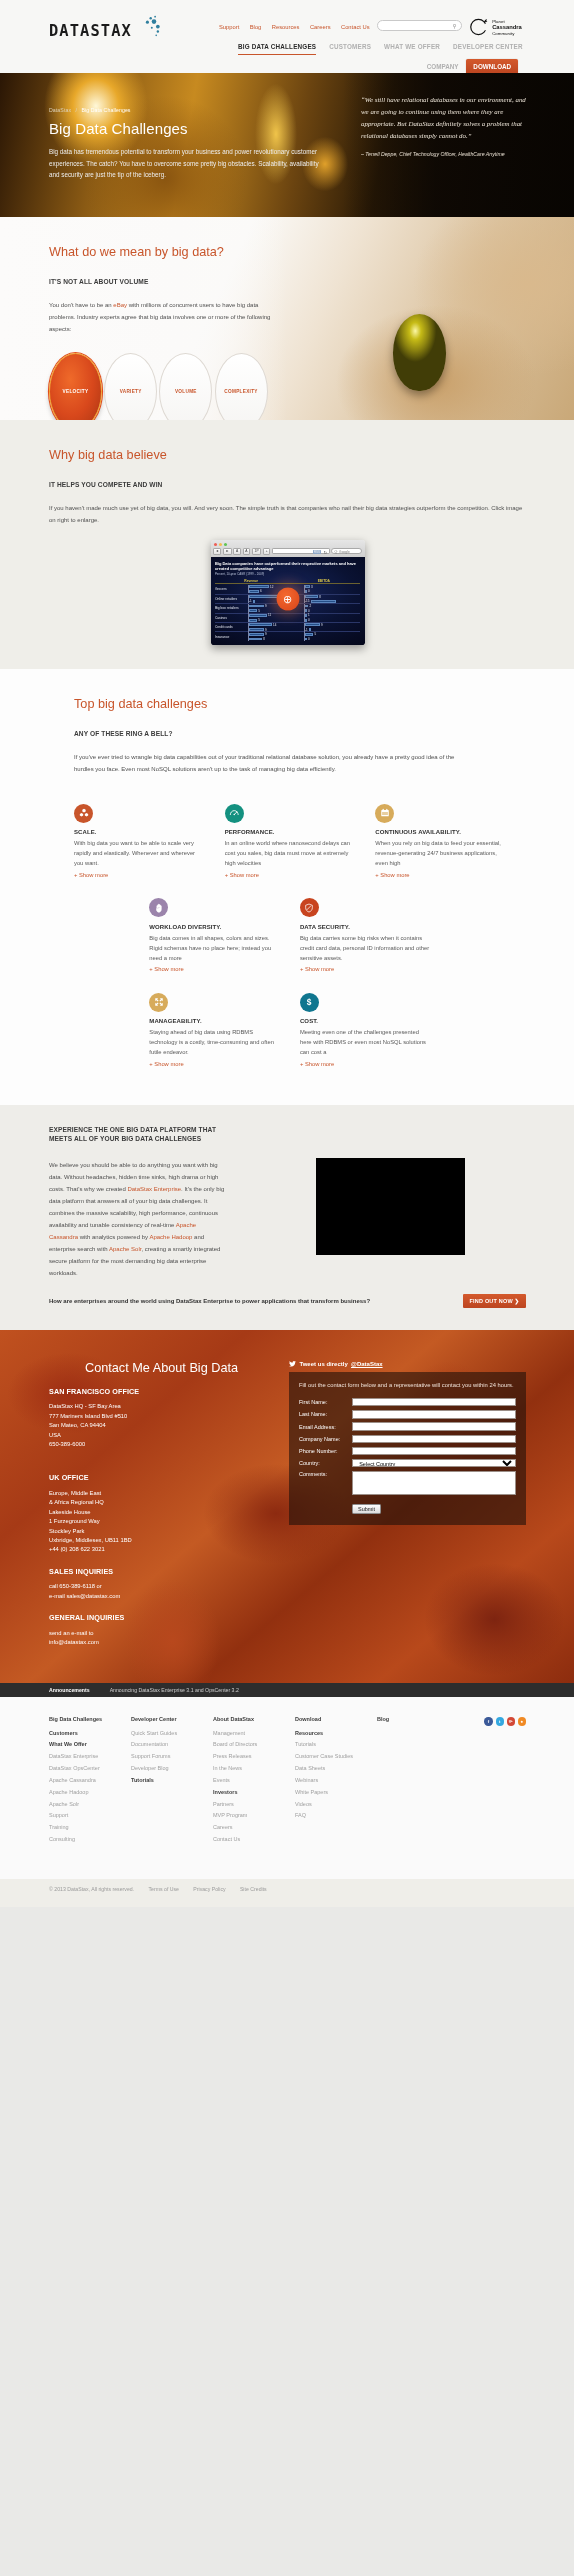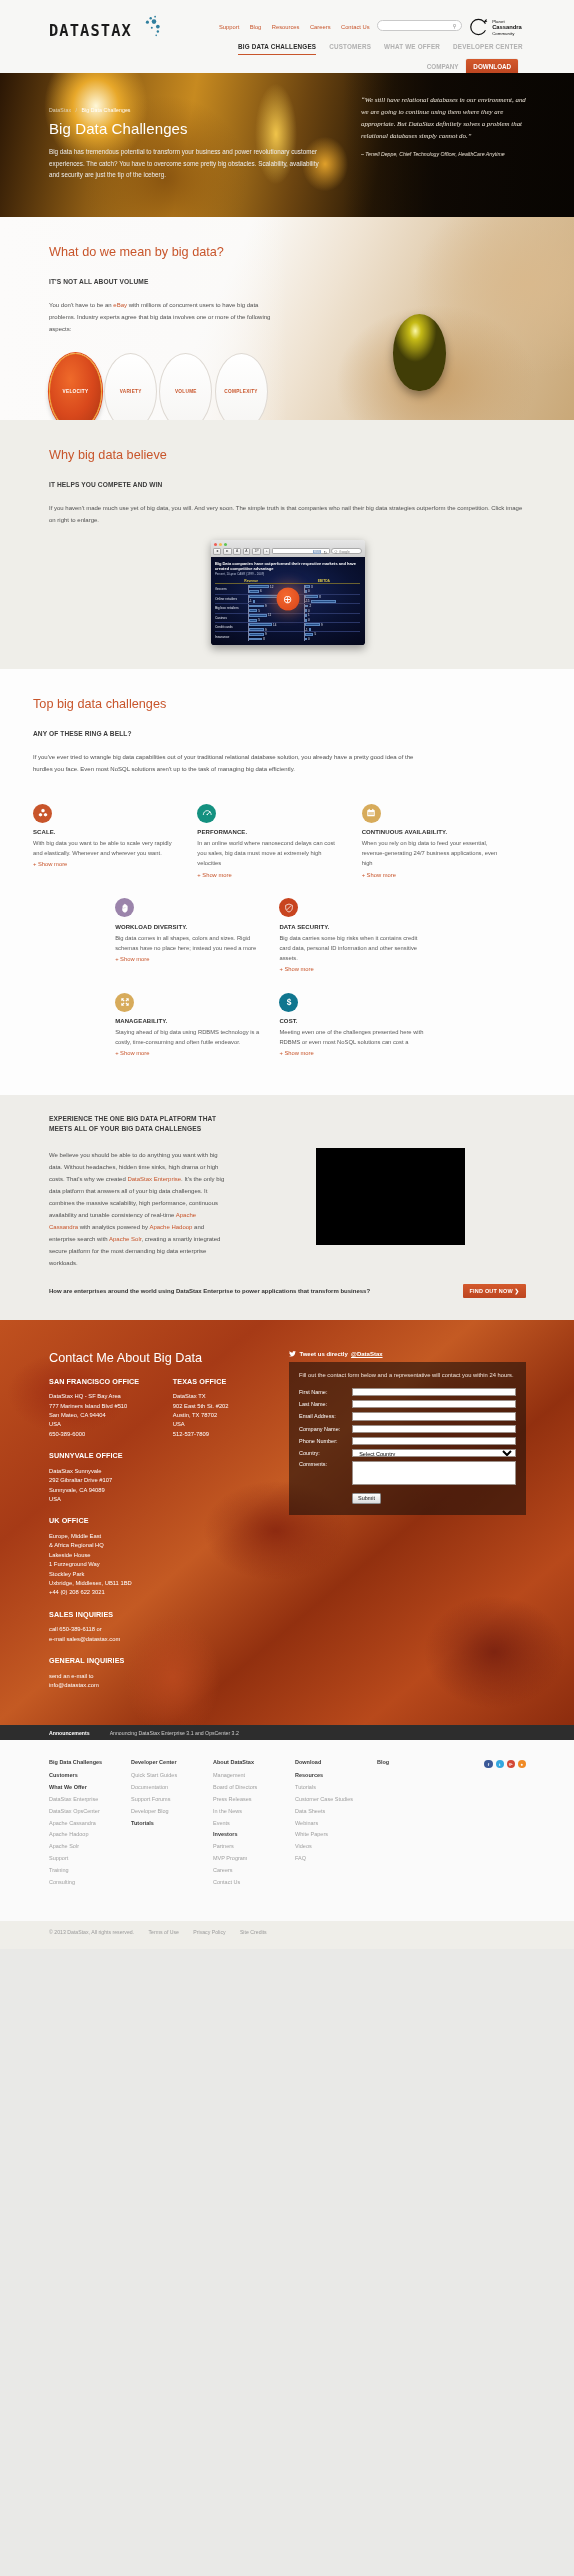--- a/index.html
+++ b/index.html
@@ -118,21 +118,21 @@
   .cbarline { display:flex; align-items:center; gap:1.1px; }
   .cbar { height:2.8px; background:linear-gradient(#2d5e9e,#1d3f73); border:0.3px solid #5b86bd; }
   .cval { font-size:3px; color:#dfe5f2; }
   .cneg { font-size:3px; color:#dfe5f2; margin-right:0.6px; }
   .magnify { position:absolute; left:50%; top:48%; transform:translate(-50%,-50%); width:23px; height:23px; border-radius:50%;
     background:radial-gradient(circle at 40% 35%, #f4682e, #d8451a); display:flex; align-items:center; justify-content:center;
     box-shadow:0 0 12px 5.5px rgba(255,120,40,.30); }
   .magnify span { color:#fff; font-size:11px; }
 
   
-  .sec-chal { background:#fdfdfd; padding:0 49px 30px 33px; }
+  .sec-chal { background:#fdfdfd; padding:0 49px 30px 74px; }
   .cards { display:flex; flex-wrap:wrap; margin-top:16.5px; }
   .card { width:33.33%; padding:12px 19px 7.7px 0; }
   .card.off1 { margin-left:16.66%; }
   .cicon { width:19px; height:19px; border-radius:50%; display:flex; align-items:center; justify-content:center; color:#fff; }
   .cicon svg { display:block; }
   .card h5 { font-size:6px; font-weight:700; color:#2f2f2f; text-transform:uppercase; margin-top:6.6px; letter-spacing:0.1px; }
   .card p { font-size:5.8px; line-height:1.75; margin-top:2.8px; color:#5a5a5a; }
   .showmore { color:#c8552b; font-size:5.8px; margin-top:2.8px; display:inline-block; text-decoration:none; }
 
   
@@ -152,21 +152,21 @@
     background:
       radial-gradient(ellipse 99px 66px at 12% 18%, #9e2e13 0%, rgba(160,60,25,0) 62%),
       radial-gradient(ellipse 121px 83px at 48% 52%, #8d2a10 0%, rgba(160,60,25,0) 60%),
       radial-gradient(ellipse 88px 121px at 78% 30%, #a83614 0%, rgba(180,70,30,0) 62%),
       radial-gradient(ellipse 110px 88px at 86% 82%, #7e2410 0%, rgba(160,60,25,0) 64%),
       radial-gradient(ellipse 77px 99px at 30% 88%, #b8481d 0%, rgba(190,80,35,0) 62%),
       linear-gradient(140deg,#c0511f 0%,#a63a16 25%,#c45a23 45%,#92300f 62%,#b8491b 80%,#8c2c0e 100%);
   }
   .contact-inner { position:relative; display:flex; }
   .contact-left { width:232px; color:#fff; }
-  .contact h2 { font-weight:400; font-size:12.7px; margin-bottom:12px; }
+  .contact h2 { font-weight:400; font-size:12.7px; margin-bottom:12px;margin-left:36px; }
   .off-title { font-size:7.2px; font-weight:700; text-transform:uppercase; letter-spacing:0.1px; }
   .off-body { font-size:5.8px; line-height:1.62; margin-top:6.6px; }
   .off-row { display:flex; gap:23px; }
   .off-row > div { width:50%; }
   .gap { height:12px; }
   .contact a { color:#fff; }
   .contact-right { flex:1; position:relative; padding-left:15.4px; }
   .tweet { color:#fff; font-size:6px; font-weight:700; display:flex; align-items:center; gap:3.3px; }
   .tweet a { text-decoration:underline; }
   .formbox { margin-top:5.5px; background:rgba(35,18,10,.62); padding:8.8px 10px 11px 10px; width:237px; }
@@ -565,41 +565,22 @@
           <div>
             <div class="off-title">SAN FRANCISCO OFFICE</div>
             <div class="off-body" id="office-0">
                 <div>DataStax HQ - SF Bay Area</div>
                 <div>777 Mariners Island Blvd #510</div>
                 <div>San Mateo, CA 94404</div>
                 <div>USA</div>
                 <div>650-389-6000</div>
               </div>
           </div>
-          <div>
-            <div class="off-title">TEXAS OFFICE</div>
-            <div class="off-body" id="office-1">
-                <div>DataStax TX</div>
-                <div>902 East 5th St. #202</div>
-                <div>Austin, TX 78702</div>
-                <div>USA</div>
-                <div>512-537-7809</div>
-              </div>
-          </div>
         </div>
         <div class="gap"></div>
-        <div>
-          <div class="off-title">SUNNYVALE OFFICE</div>
-          <div class="off-body" id="office-2">
-              <div>DataStax Sunnyvale</div>
-              <div>292 Gibraltar Drive #107</div>
-              <div>Sunnyvale, CA 94089</div>
-              <div>USA</div>
-            </div>
-        </div>
         <div class="gap"></div>
         <div>
           <div class="off-title">UK OFFICE</div>
           <div class="off-body" id="office-3">
               <div>Europe, Middle East</div>
               <div>&amp; Africa Regional HQ</div>
               <div>Lakeside House</div>
               <div>1 Furzeground Way</div>
               <div>Stockley Park</div>
               <div>Uxbridge, Middlesex, UB11 1BD</div>

